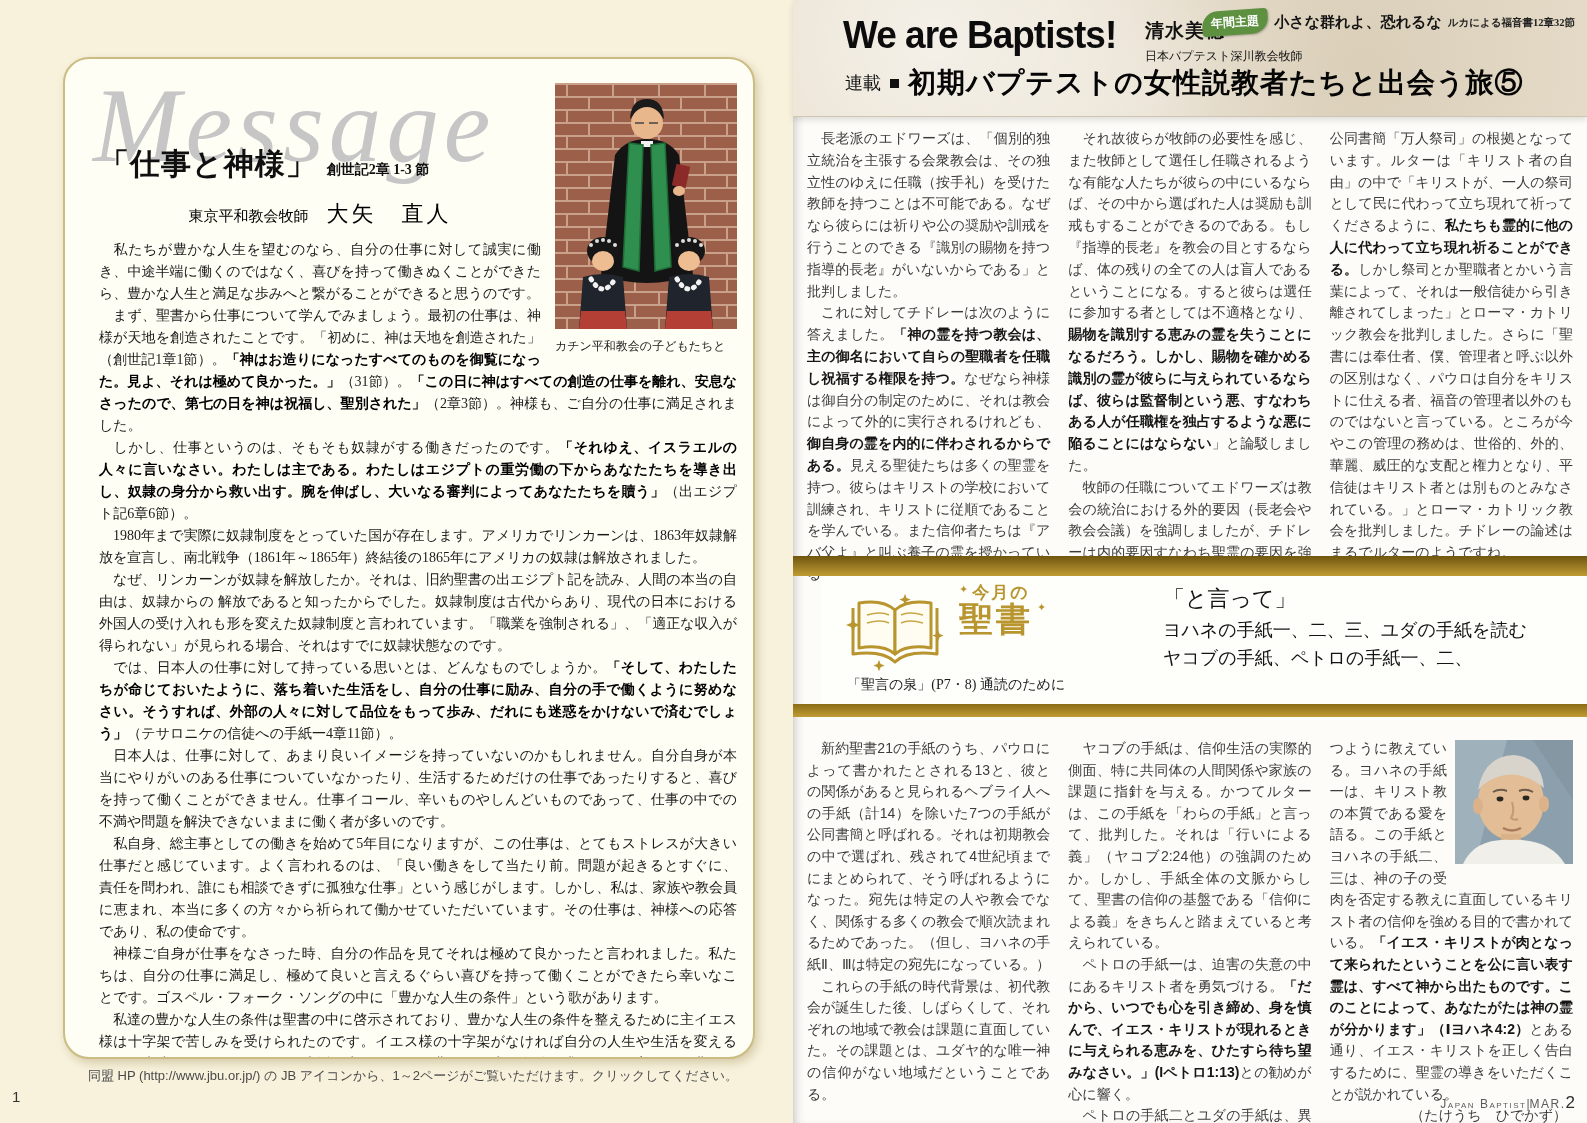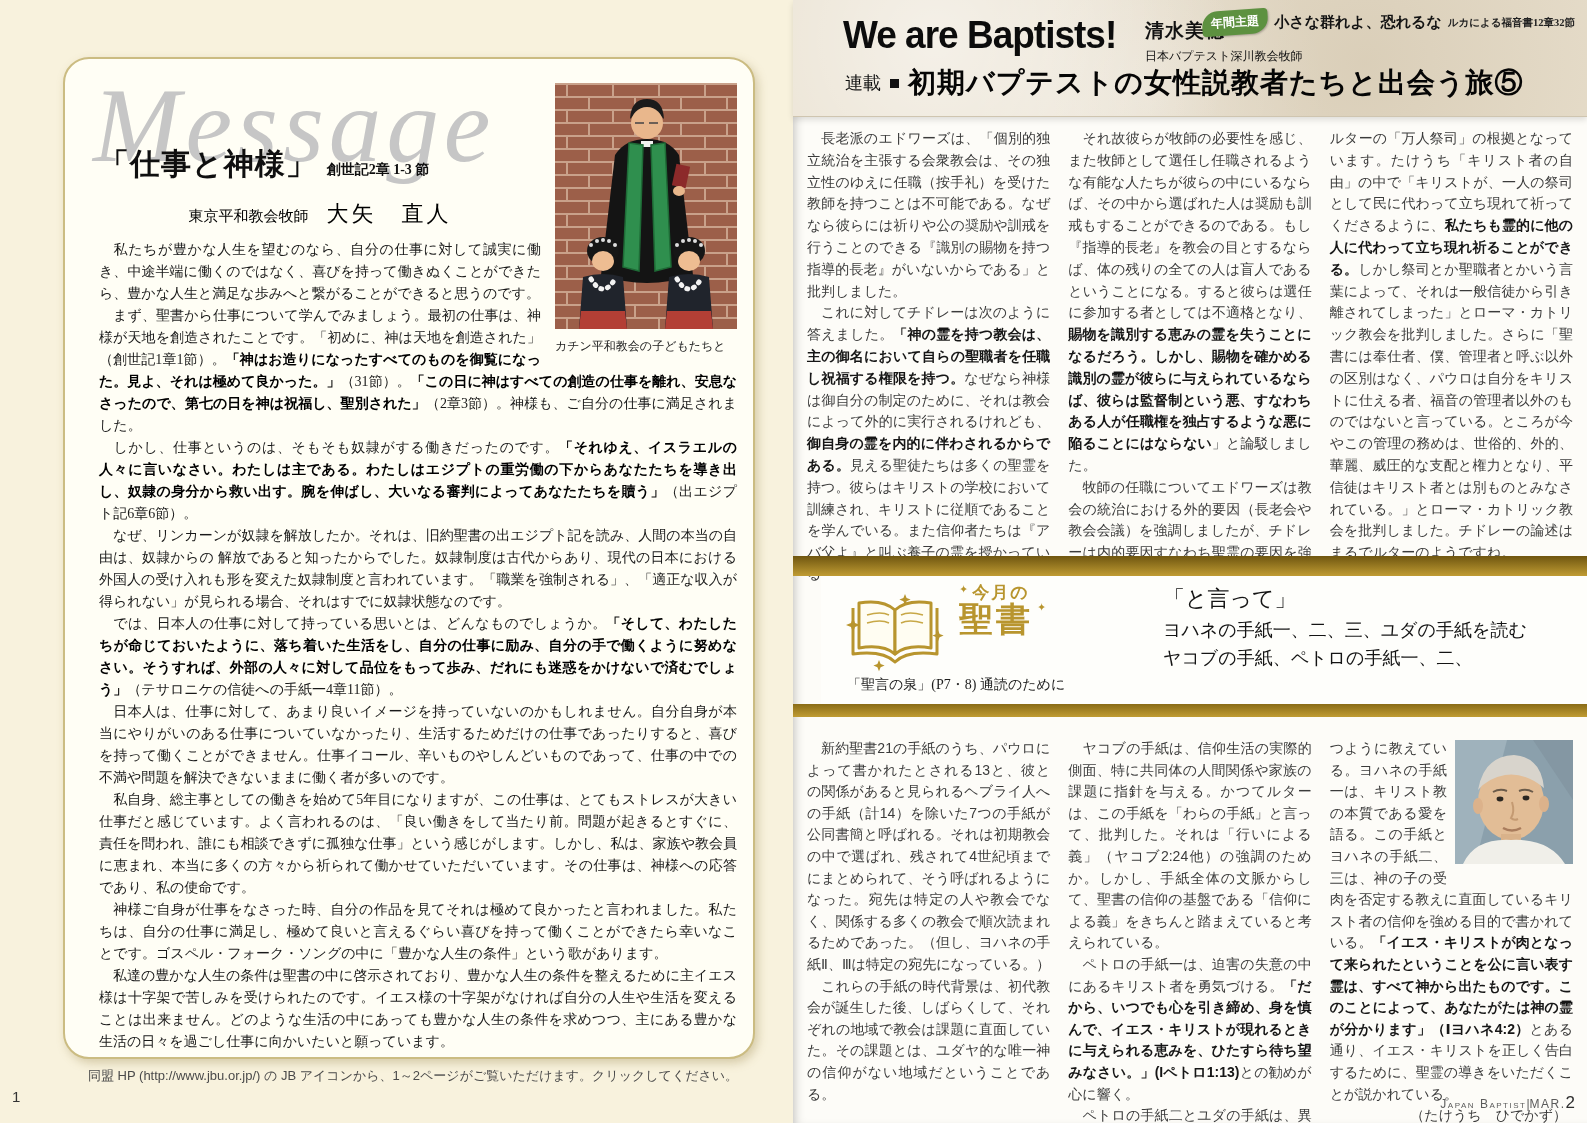--- a/index.html
+++ b/index.html
@@ -142,20 +142,21 @@
 
       <div class="msg-author">
         <span class="role">東京平和教会牧師</span>
         <span class="name">大矢　直人</span>
       </div>
 
       <div class="msg-body">
           <p><span>　私たちが豊かな人生を望むのなら、自分の仕事に対して誠実に働き、中途半端に働くのではなく、喜びを持って働きぬくことができたら、豊かな人生と満足な歩みへと繋がることができると思うのです。</span></p>
           <p><span>　まず、聖書から仕事について学んでみましょう。最初の仕事は、神様が天地を創造されたことです。「初めに、神は天地を創造された」（創世記1章1節）。</span><b>「神はお造りになったすべてのものを御覧になった。見よ、それは極めて良かった。」</b><span>（31節）。</span><b>「この日に神はすべての創造の仕事を離れ、安息なさったので、第七の日を神は祝福し、聖別された」</b><span>（2章3節）。神様も、ご自分の仕事に満足されました。</span></p>
           <p><span>　しかし、仕事というのは、そもそも奴隷がする働きだったのです。</span><b>「それゆえ、イスラエルの人々に言いなさい。わたしは主である。わたしはエジプトの重労働の下からあなたたちを導き出し、奴隷の身分から救い出す。腕を伸ばし、大いなる審判によってあなたたちを贖う」</b><span>（出エジプト記6章6節）。</span></p>
+          <p><span>　1980年まで実際に奴隷制度をとっていた国が存在します。アメリカでリンカーンは、1863年奴隷解放を宣言し、南北戦争（1861年～1865年）終結後の1865年にアメリカの奴隷は解放されました。</span></p>
           <p><span>　なぜ、リンカーンが奴隷を解放したか。それは、旧約聖書の出エジプト記を読み、人間の本当の自由は、奴隷からの 解放であると知ったからでした。奴隷制度は古代からあり、現代の日本における外国人の受け入れも形を変えた奴隷制度と言われています。「職業を強制される」、「適正な収入が得られない」が見られる場合、それはすでに奴隷状態なのです。</span></p>
           <p><span>　では、日本人の仕事に対して持っている思いとは、どんなものでしょうか。</span><b>「そして、わたしたちが命じておいたように、落ち着いた生活をし、自分の仕事に励み、自分の手で働くように努めなさい。そうすれば、外部の人々に対して品位をもって歩み、だれにも迷惑をかけないで済むでしょう」</b><span>（テサロニケの信徒への手紙一4章11節）。</span></p>
           <p><span>　日本人は、仕事に対して、あまり良いイメージを持っていないのかもしれません。自分自身が本当にやりがいのある仕事についていなかったり、生活するためだけの仕事であったりすると、喜びを持って働くことができません。仕事イコール、辛いものやしんどいものであって、仕事の中での不満や問題を解決できないままに働く者が多いのです。</span></p>
           <p><span>　私自身、総主事としての働きを始めて5年目になりますが、この仕事は、とてもストレスが大きい仕事だと感じています。よく言われるのは、「良い働きをして当たり前。問題が起きるとすぐに、責任を問われ、誰にも相談できずに孤独な仕事」という感じがします。しかし、私は、家族や教会員に恵まれ、本当に多くの方々から祈られて働かせていただいています。その仕事は、神様への応答であり、私の使命です。</span></p>
           <p><span>　神様ご自身が仕事をなさった時、自分の作品を見てそれは極めて良かったと言われました。私たちは、自分の仕事に満足し、極めて良いと言えるぐらい喜びを持って働くことができたら幸いなことです。ゴスペル・フォーク・ソングの中に「豊かな人生の条件」という歌があります。</span></p>
           <p><span>　私達の豊かな人生の条件は聖書の中に啓示されており、豊かな人生の条件を整えるために主イエス様は十字架で苦しみを受けられたのです。イエス様の十字架がなければ自分の人生や生活を変えることは出来ません。どのような生活の中にあっても豊かな人生の条件を求めつつ、主にある豊かな生活の日々を過ごし仕事に向かいたいと願っています。</span></p>
         </div>
 
     </div>
 
@@ -186,21 +187,21 @@
     <div class="cols cols-top">
       <div class="col">
           <p><span>　長老派のエドワーズは、「個別的独立統治を主張する会衆教会は、その独立性のゆえに任職（按手礼）を受けた教師を持つことは不可能である。なぜなら彼らには祈りや公の奨励や訓戒を行うことのできる『識別の賜物を持つ指導的長老』がいないからである」と批判しました。</span></p>
           <p><span>　これに対してチドレーは次のように答えました。</span><b>「神の霊を持つ教会は、主の御名において自らの聖職者を任職し祝福する権限を持つ。</b><span>なぜなら神様は御自分の制定のために、それは教会によって外的に実行されるけれども、</span><b>御自身の霊を内的に伴わされるからである。</b><span>見える聖徒たちは多くの聖霊を持つ。彼らはキリストの学校において訓練され、キリストに従順であることを学んでいる。また信仰者たちは『アバ父よ』と叫ぶ養子の霊を授かっている。</span></p>
         </div>
       <div class="col">
           <p><span>　それ故彼らが牧師の必要性を感じ、また牧師として選任し任職されるような有能な人たちが彼らの中にいるならば、その中から選ばれた人は奨励も訓戒もすることができるのである。もし『指導的長老』を教会の目とするならば、体の残りの全ての人は盲人であるということになる。すると彼らは選任に参加する者としては不適格となり、</span><b>賜物を識別する恵みの霊を失うことになるだろう。しかし、賜物を確かめる識別の霊が彼らに与えられているならば、彼らは監督制という悪、すなわちある人が任職権を独占するような悪に陥ることにはならない</b><span>」と論駁しました。</span></p>
           <p><span>　牧師の任職についてエドワーズは教会の統治における外的要因（長老会や教会会議）を強調しましたが、チドレーは内的要因すなわち聖霊の要因を強調しました。この「聖霊の要因」は</span></p>
         </div>
       <div class="col">
-          <p><span>ルターの「万人祭司」の根拠となっています。たけうち「キリスト者の自由」の中で「キリストが、一人の祭司として民に代わって立ち現れて祈ってくださるように、</span><b>私たちも霊的に他の人に代わって立ち現れ祈ることができる。</b><span>しかし祭司とか聖職者とかいう言葉によって、それは一般信徒から引き離されてしまった」とローマ・カトリック教会を批判しました。さらに「聖書には奉仕者、僕、管理者と呼ぶ以外の区別はなく、パウロは自分をキリストに仕える者、福音の管理者以外のものではないと言っている。ところが今やこの管理の務めは、世俗的、外的、華麗、威圧的な支配と権力となり、平信徒はキリスト者とは別ものとみなされている。」とローマ・カトリック教会を批判しました。チドレーの論述はまるでルターのようですね。</span></p>
+          <p><span>公同書簡「万人祭司」の根拠となっています。ルターは「キリスト者の自由」の中で「キリストが、一人の祭司として民に代わって立ち現れて祈ってくださるように、</span><b>私たちも霊的に他の人に代わって立ち現れ祈ることができる。</b><span>しかし祭司とか聖職者とかいう言葉によって、それは一般信徒から引き離されてしまった」とローマ・カトリック教会を批判しました。さらに「聖書には奉仕者、僕、管理者と呼ぶ以外の区別はなく、パウロは自分をキリストに仕える者、福音の管理者以外のものではないと言っている。ところが今やこの管理の務めは、世俗的、外的、華麗、威圧的な支配と権力となり、平信徒はキリスト者とは別ものとみなされている。」とローマ・カトリック教会を批判しました。チドレーの論述はまるでルターのようですね。</span></p>
         <p class="sign-line">（しみず　みほ）</p>
       </div>
     </div>
 
     <div class="gold-band-1"></div>
 
     <div class="bible-box">
       <div class="logo">
         <svg width="100" height="80" viewBox="0 0 100 80">
           <g stroke="#b8952e" stroke-width="3" fill="#fffdf2" stroke-linejoin="round">

